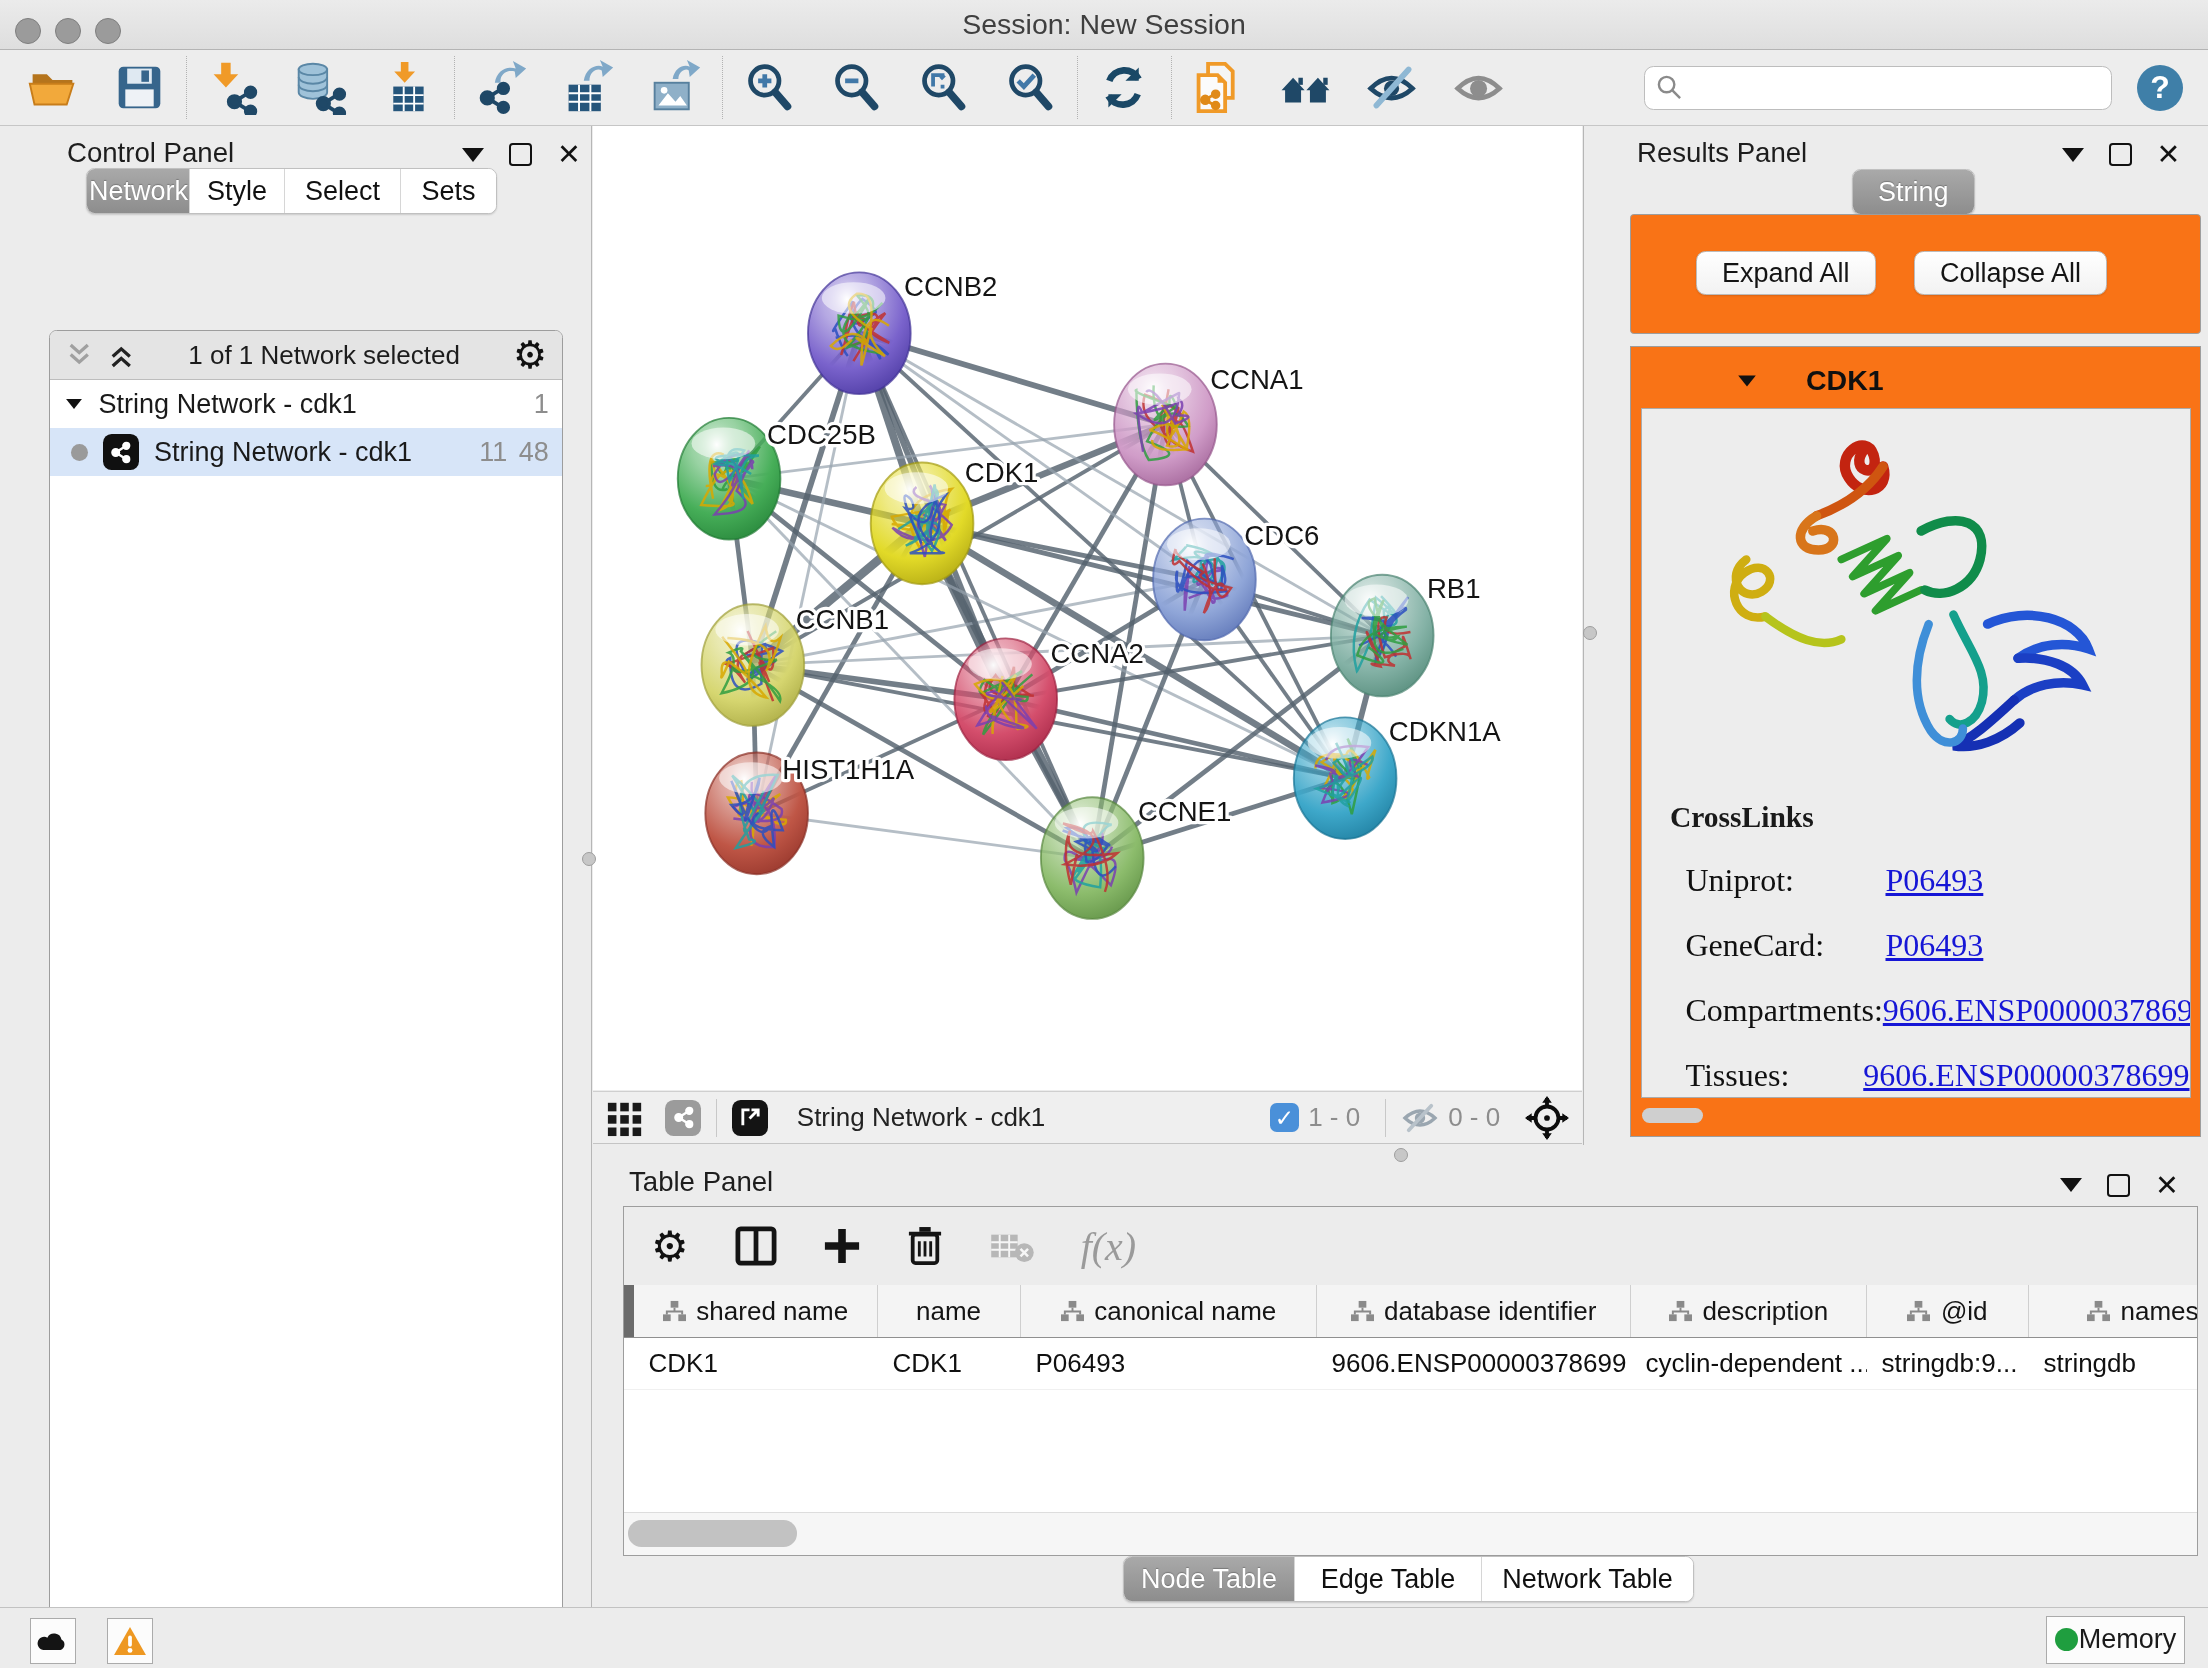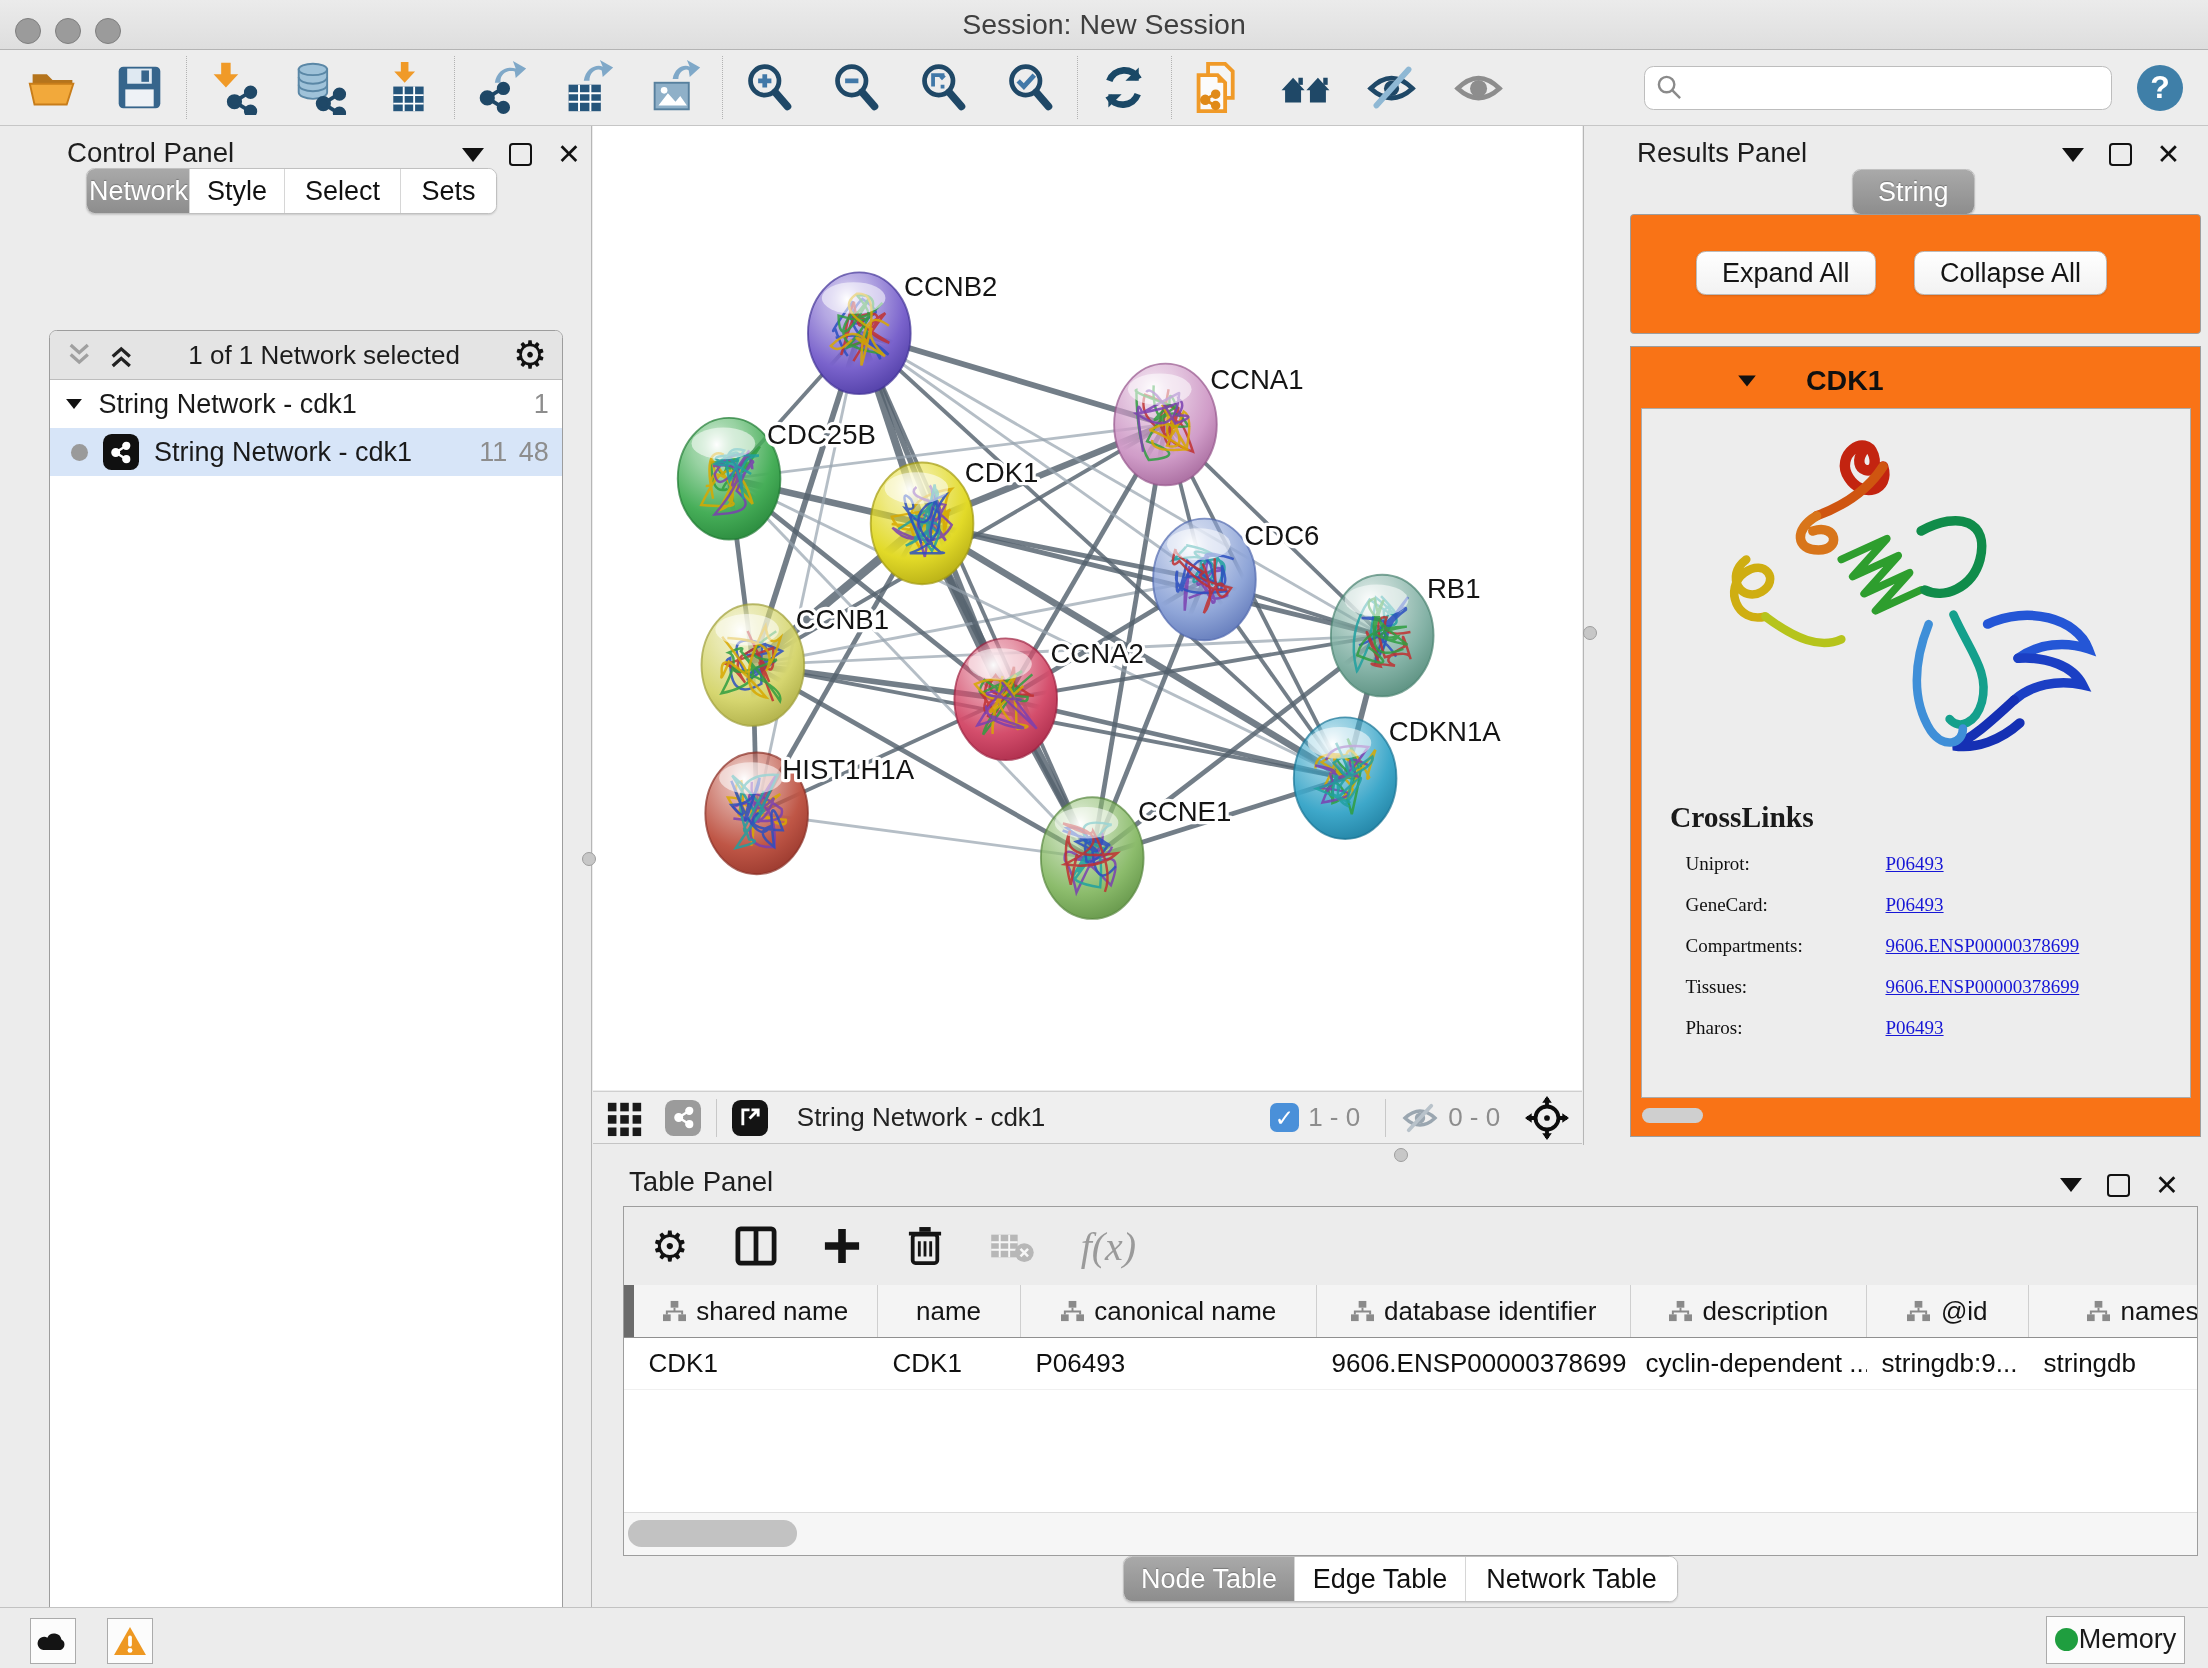--- a/index.html
+++ b/index.html
@@ -66,21 +66,21 @@
   
   #results-panel{position:absolute;left:1583px;top:126px;width:626px;height:1019px;background:#ececec;
     border-left:1px solid #b6b6b6;box-sizing:border-box;}
   .rp-box{position:absolute;border:1.9px solid #9d9d9d;background:#f97316;box-sizing:border-box;}
   .btn{background:linear-gradient(#ffffff,#f2f2f2);border:1.9px solid #bcbcbc;border-radius:9.5px;
     font-size:27px;color:#141414;padding:5.7px 25px;box-shadow:0 1px 1.9px rgba(0,0,0,.12);}
   .rp-entry-title{font-size:28.5px;font-weight:bold;color:#101010;}
   .rp-desc{font-size:27px;color:#161616;}
   .serif{font-family:"Liberation Serif","DejaVu Serif",serif;}
   .xl-title{font-size:29.5px;font-weight:bold;}
-  .xl-row{display:flex;font-size:19px;margin-top:19px;}
+  .xl-row{display:flex;font-size:32px;margin-top:28px;}
   .xl-label{width:200px;color:#101010;}
   .xl-link{color:#1616d6;text-decoration:underline;}
   
   #table-panel{position:absolute;left:593px;top:1145px;width:1616px;height:462px;background:#ececec;}
   .tp-box{position:absolute;left:30px;top:61px;width:1575px;height:350px;border:1.9px solid #9d9d9d;
     background:#fff;box-sizing:border-box;overflow:hidden;}
   .tp-toolbar{height:78px;background:#ececec;display:flex;align-items:center;padding:0 27px;gap:46px;box-sizing:border-box;}
   .tp-grid{position:absolute;left:0;top:78px;right:0;bottom:55px;overflow:hidden;background:#fff;}
   .tgrid-header{display:flex;height:53px;background:#f4f4f4;border-bottom:1.9px solid #8f8f8f;box-sizing:border-box;}
   .th-cell{display:flex;align-items:center;justify-content:center;gap:9.5px;font-size:26px;color:#141414;
@@ -840,21 +840,21 @@
             <div class="td-cell" style="width: 285px;">stringdb</div>
           </div>
         </div>
     </div>
     <div class="hscroll">
       <div class="hthumb"></div>
     </div>
   </div>
   <div class="tabgroup" style="position:absolute;left:530px;top:411px;" id="table-tabs">
       <div class="tab selected" style="width: 171px;">Node Table</div>
-      <div class="tab" style="width: 171px;">Edge Table</div>
+      <div class="tab" style="width: 187px;">Edge Table</div>
       <div class="tab" style="width: 211px;">Network Table</div>
     </div>
 </div>
 
 <div class="split-dot" style="left:582px;top:852px;"></div>
 <div class="split-dot" style="left:1583px;top:626px;"></div>
 <div class="split-dot" style="left:1394px;top:1148px;"></div>
 
 <div id="status-bar">
   <div class="sb-btn" style="left:30px;">

